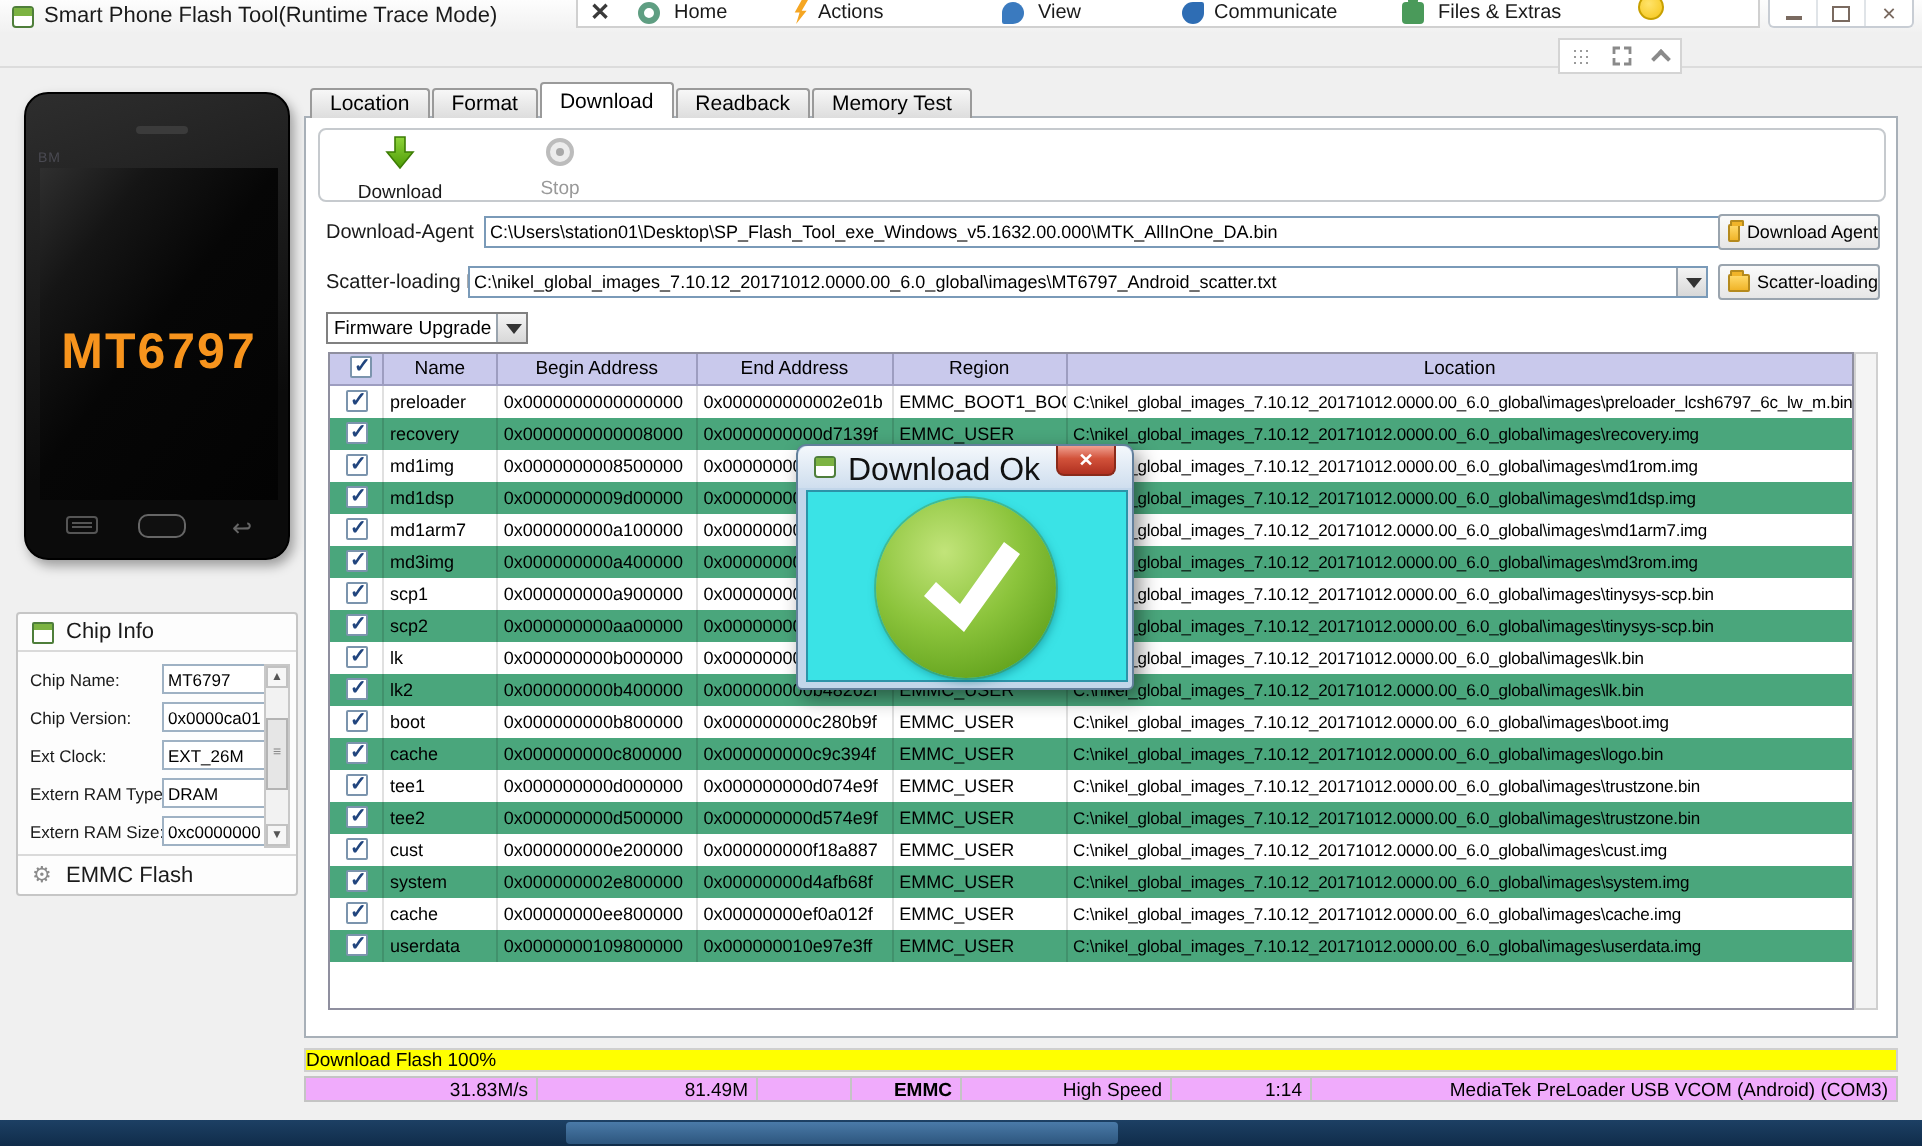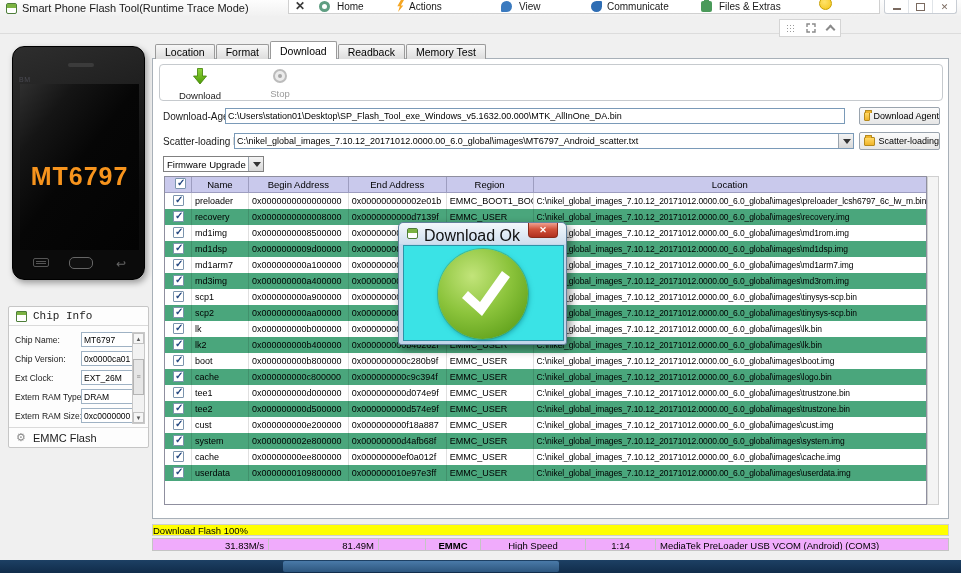--- a/index.html
+++ b/index.html
@@ -55,21 +55,21 @@
   #phone-chip { position:absolute; left:0; width:100%; top:78px; text-align:center; font-size:25px; font-weight:bold; color:#f7941d; letter-spacing:1px; }
   .ph-menu { position:absolute; left:20px; bottom:12px; width:16px; height:9px; border:1px solid #555; border-radius:2px; }
   .ph-menu::before { content:""; position:absolute; left:2px; top:2px; right:2px; height:1px; background:#555; box-shadow:0 2px 0 #555; }
   .ph-home { position:absolute; left:56px; bottom:10px; width:24px; height:12px; border:1px solid #666; border-radius:5px; background:#101010; }
   .ph-back { position:absolute; right:18px; bottom:8px; font-size:12px; color:#666; }
 
   #chip-box { left:8px; top:306px; width:141px; height:142px; background:#fdfdfd; border:1px solid #c6c6c6; border-radius:2px; }
   #chip-head { position:absolute; left:0; top:0; width:100%; height:19px; border-bottom:1px solid #dadada; }
   #chip-head-icon { position:absolute; left:7px; top:4px; width:11px; height:11px; background:#fff; border:1px solid #4e7e3a; border-radius:1px; }
   #chip-head-icon::before { content:""; position:absolute; left:0; top:0; right:0; height:3px; background:#7cb342; }
-  #chip-title { position:absolute; left:24px; top:3px; font-size:11px; color:#1a1a1a;font-family:Liberation Mono, monospace; }
+  #chip-title { position:absolute; left:24px; top:3px; font-size:11px; color:#1a1a1a; }
   #chip-fields { position:absolute; left:4px; top:25px; width:120px; }
   .cf-row { position:relative; height:19px; }
   .cf-label { position:absolute; left:2px; top:3px; font-size:8.5px; color:#1a1a1a; white-space:nowrap; }
   .cf-value { position:absolute; left:68px; top:0; width:52px; height:15px; border:1px solid #9fb2c4; background:#fff; font-size:8.5px; color:#000; padding:2px 0 0 2px; white-space:nowrap; overflow:hidden; }
   #chip-scroll { position:absolute; right:3px; top:25px; width:13px; height:92px; background:#f2f2f2; border:1px solid #c8c8c8; }
   .cs-arrow { position:absolute; left:0; width:11px; height:11px; background:#f6f6f6; border:1px solid #c2c2c2; font-size:6px; color:#555; text-align:center; line-height:10px; }
   .cs-up { top:0; } .cs-down { bottom:0; }
   #cs-thumb { position:absolute; left:0; top:26px; width:11px; height:36px; background:#e6e6e6; border:1px solid #b4b4b4; font-size:7px; color:#888; text-align:center; line-height:34px; }
   #chip-divider { position:absolute; left:0; top:120px; width:100%; height:1px; background:#dadada; }
   #emmc-row { position:absolute; left:0; top:124px; width:100%; height:16px; }
@@ -124,22 +124,22 @@
   #dlg-text { position:absolute; left:25px; top:4px; font-size:16px; color:#111; }
   #dlg-close { position:absolute; right:8px; top:0; width:30px; height:15px; background:linear-gradient(#f0a090,#d2523a 45%,#b03020); border:1px solid #8a2a1a; border-top:none; border-radius:0 0 4px 4px; color:#fff; font-size:9px; text-align:center; line-height:14px; font-weight:bold; }
   #dlg-body { position:absolute; left:4px; top:22px; width:161px; height:96px; background:#3ae3e6; border:1px solid #2c93a8; }
   #dlg-circle { position:absolute; left:34px; top:3px; width:90px; height:90px; border-radius:50%;
      background:radial-gradient(circle at 38% 30%, #c2e47a, #8cc43c 45%, #64a41e 80%, #589417);
      box-shadow:0 0 0 1px rgba(80,130,20,.35), 1px 2px 5px rgba(0,110,120,.5); }
 
   
   #progress { left:152px; top:524px; width:797px; height:12px; background:#ffff00; border:1px solid #cfcfcf; text-align:left; font-size:9.5px; color:#000; line-height:11px; }
   #statusbar { left:152px; top:538px; width:797px; height:13px; background:#f0abfc; border:1px solid #c4c4c4; display:flex; }
-  .sb-cell { border-right:1px solid #c4c4c4; font-size:9.5px; color:#000; padding:1px 4px 0; white-space:nowrap; overflow:hidden; }
-  .sb-right { text-align:right; } .sb-center { text-align:center; } .sb-bold { font-weight:bold; }
+  .sb-cell { border-right:1px solid #c4c4c4; font-size:9.5px; color:#000; padding:1px 4px 0; white-space:nowrap; overflow:hidden;text-align:right; }
+  .sb-right { text-align:right; } .sb-center { } .sb-bold { font-weight:bold; }
 
   #taskbar { left:0; top:560px; width:961px; height:13px; background:linear-gradient(#1d4064,#102c4a); }
   #taskbar-item { position:absolute; left:283px; top:1px; width:276px; height:11px; background:linear-gradient(#4a7aa8,#2d567e); border-radius:2px; }
 </style>
 </head>
 <body>
 
 <div id="screen">
 
   <div class="abs" id="titlebar">
@@ -253,21 +253,21 @@
         </span>
         <span class="tool-label">Download</span>
       </div>
       <div class="tool-btn" id="btn-stop">
         <span class="stop-circle"></span>
         <span class="tool-label">Stop</span>
       </div>
     </div>
 
     <div class="form-label" style="left:10px; top:52px">Download-Agent</div>
-    <input class="path-input" style="left: 72px; top: 49px; width: 620px;" readonly="" value="C:\Users\station01\Desktop\SP_Flash_Tool_exe_Windows_v5.1632.00.000\MTK_AllInOne_DA.bin">
+    <input class="path-input" style="left: 89px; top: 49px; width: 620px;" readonly="" value="C:\Users\station01\Desktop\SP_Flash_Tool_exe_Windows_v5.1632.00.000\MTK_AllInOne_DA.bin">
     <div class="browse-btn" style="left:706px; top:48px">
       <span class="folder-icon"></span>
       <span>Download Agent</span>
     </div>
 
     <div class="form-label" style="left:10px; top:77px">Scatter-loading File</div>
     <div class="path-input" style="left:81px; top:74px; width:620px; padding-top:2px; font-size:9px">
       <span>C:\nikel_global_images_7.10.12_20171012.0000.00_6.0_global\images\MT6797_Android_scatter.txt</span>
       <span class="combo-arrow"></span>
     </div>

